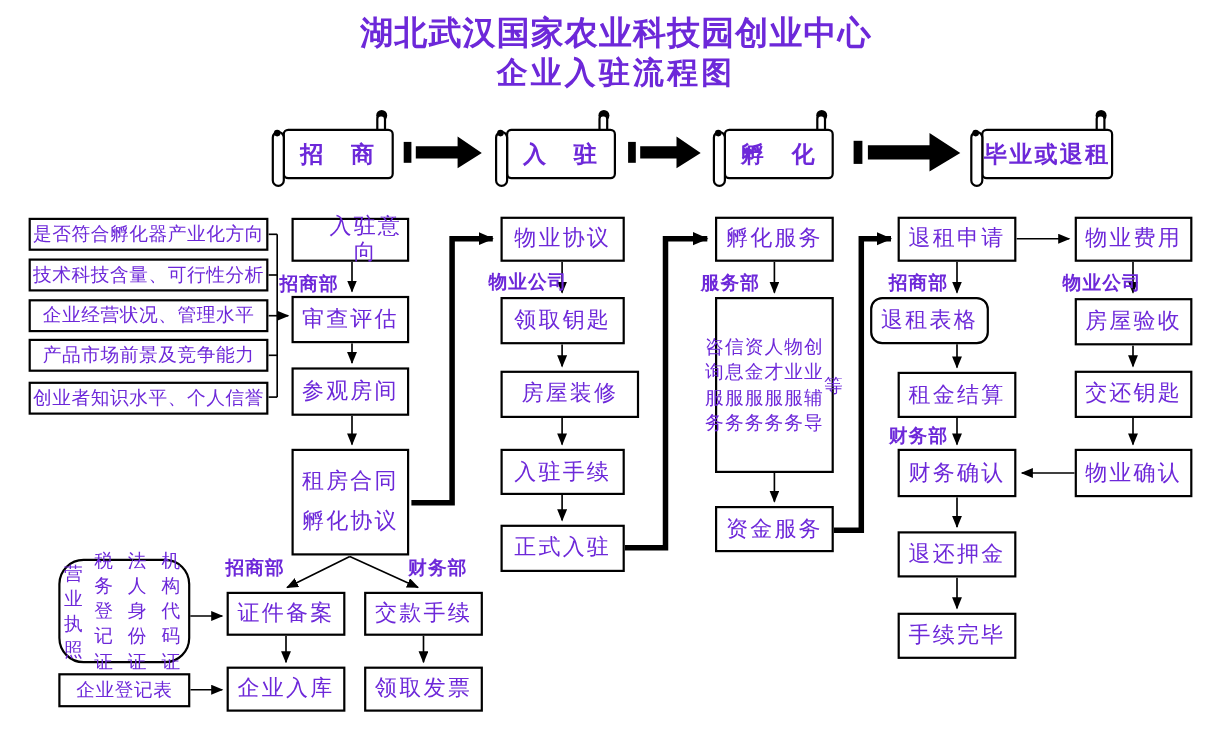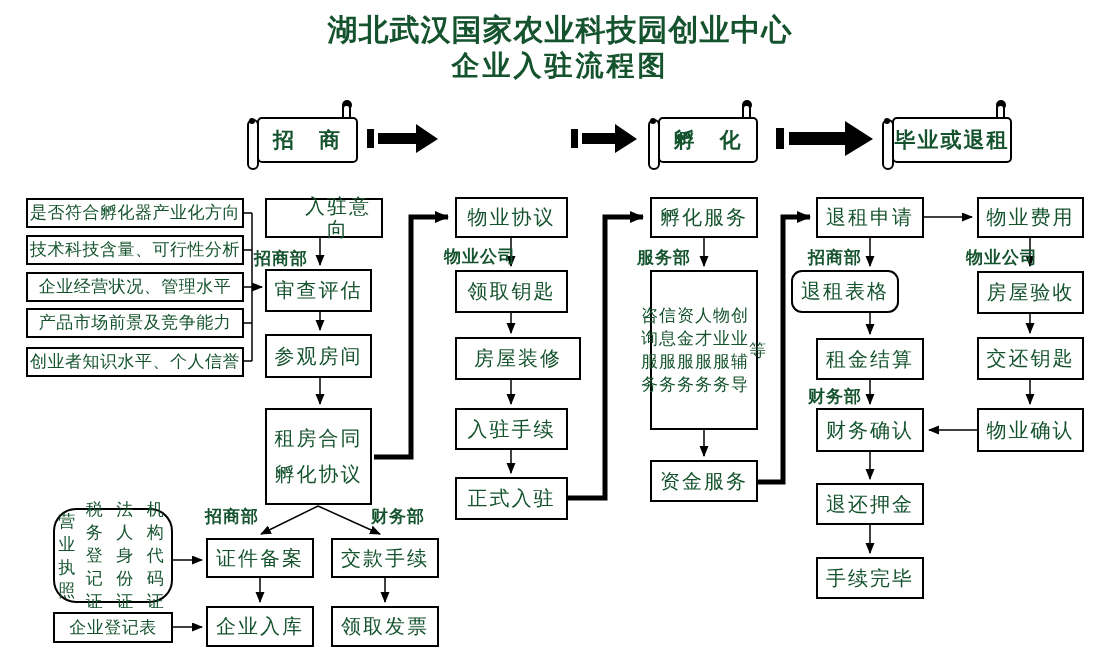--- a/index.html
+++ b/index.html
@@ -1,16 +1,16 @@
 <!DOCTYPE html>
 <html><head>
 <meta charset="utf-8">
 <style>
   html,body{margin:0;padding:0;background:#fff;}
-  .stage{position:relative;width:1120px;height:665px;background:#fff;color:#14532d;
+  .stage{position:relative;width:1120px;height:665px;background:#fff;color:#6d28d9;
          font-family:"Liberation Serif",serif;overflow:hidden;}
   .title1{position:absolute;left:0;top:10px;width:1120px;text-align:center;
           font-size:30px;font-weight:bold;letter-spacing:1px;z-index:3;}
   .title2{position:absolute;left:0;top:47px;width:1120px;text-align:center;
           font-size:28px;font-weight:bold;letter-spacing:3px;z-index:3;}
   .box{position:absolute;border:2px solid #000;background:#fff;box-sizing:border-box;
        display:flex;align-items:center;justify-content:center;text-align:center;
        font-size:20px;letter-spacing:2px;line-height:1.15;z-index:2;}
   .box.small{font-size:17px;letter-spacing:0.5px;}
   .box.multi{flex-direction:row;}
@@ -105,20 +105,27 @@
     </g>
   </svg>
 
   <div class="banner" style="left:247px;top:117px;width:111px;">
     <span class="ball"></span>
     <span class="stem"></span>
     <div class="body">招　商</div>
     <span class="roll"></span>
     <span class="dot"></span>
   </div>
+  <div class="banner" style="left:450px;top:117px;width:110px;">
+    <span class="ball"></span>
+    <span class="stem"></span>
+    <div class="body">入　驻</div>
+    <span class="roll"></span>
+    <span class="dot"></span>
+  </div>
   <div class="banner" style="left:648px;top:117px;width:110px;">
     <span class="ball"></span>
     <span class="stem"></span>
     <div class="body">孵　化</div>
     <span class="roll"></span>
     <span class="dot"></span>
   </div>
   <div class="banner" style="left:882px;top:117px;width:130px;">
     <span class="ball"></span>
     <span class="stem"></span>
@@ -126,21 +133,21 @@
     <span class="roll"></span>
     <span class="dot"></span>
   </div>
 
   <div class="box small" style="left:26px;top:198px;width:218px;height:30px;">是否符合孵化器产业化方向</div>
   <div class="box small" style="left:26px;top:235px;width:218px;height:30px;">技术科技含量、可行性分析</div>
   <div class="box small" style="left:26px;top:272px;width:218px;height:30px;">企业经营状况、管理水平</div>
   <div class="box small" style="left:26px;top:308px;width:218px;height:30px;">产品市场前景及竞争能力</div>
   <div class="box small" style="left:26px;top:347px;width:218px;height:30px;">创业者知识水平、个人信誉</div>
 
-  <div class="box" style="left:265px;top:198px;width:118px;height:40px;padding-left:28px;">入驻意向</div>
+  <div class="box" style="left:265px;top:198px;width:107px;height:40px;padding-left:28px;">入驻意向</div>
   <div class="dept" style="left:254px;top:247px;">招商部</div>
   <div class="box" style="left:265px;top:269px;width:107px;height:43px;">审查评估</div>
   <div class="box" style="left:265px;top:334px;width:107px;height:44px;">参观房间</div>
   <div class="box contract" style="left:265px;top:408px;width:107px;height:97px;">
     <span>租房合同</span>
     <span>孵化协议</span>
   </div>
 
   <div class="dept" style="left:205px;top:505px;">招商部</div>
   <div class="dept" style="left:371px;top:505px;">财务部</div>

